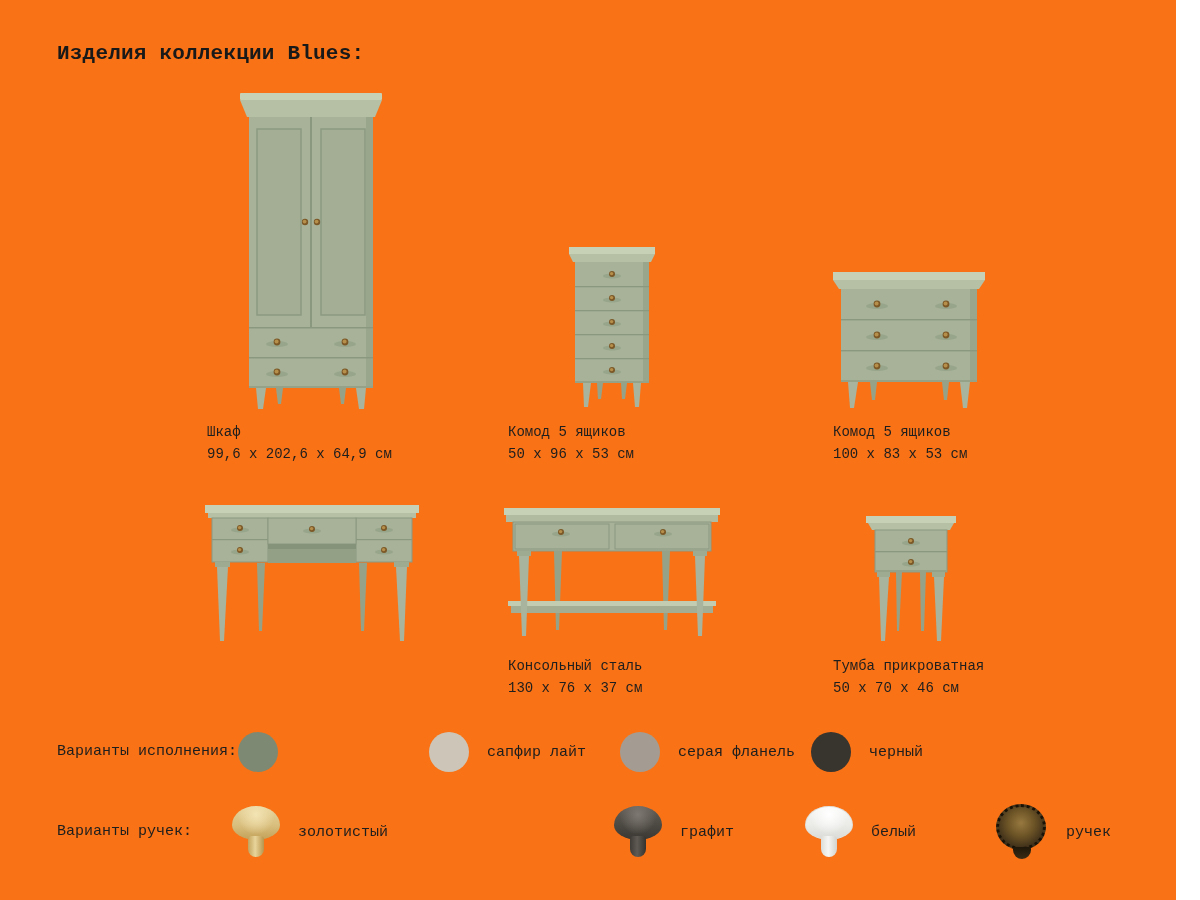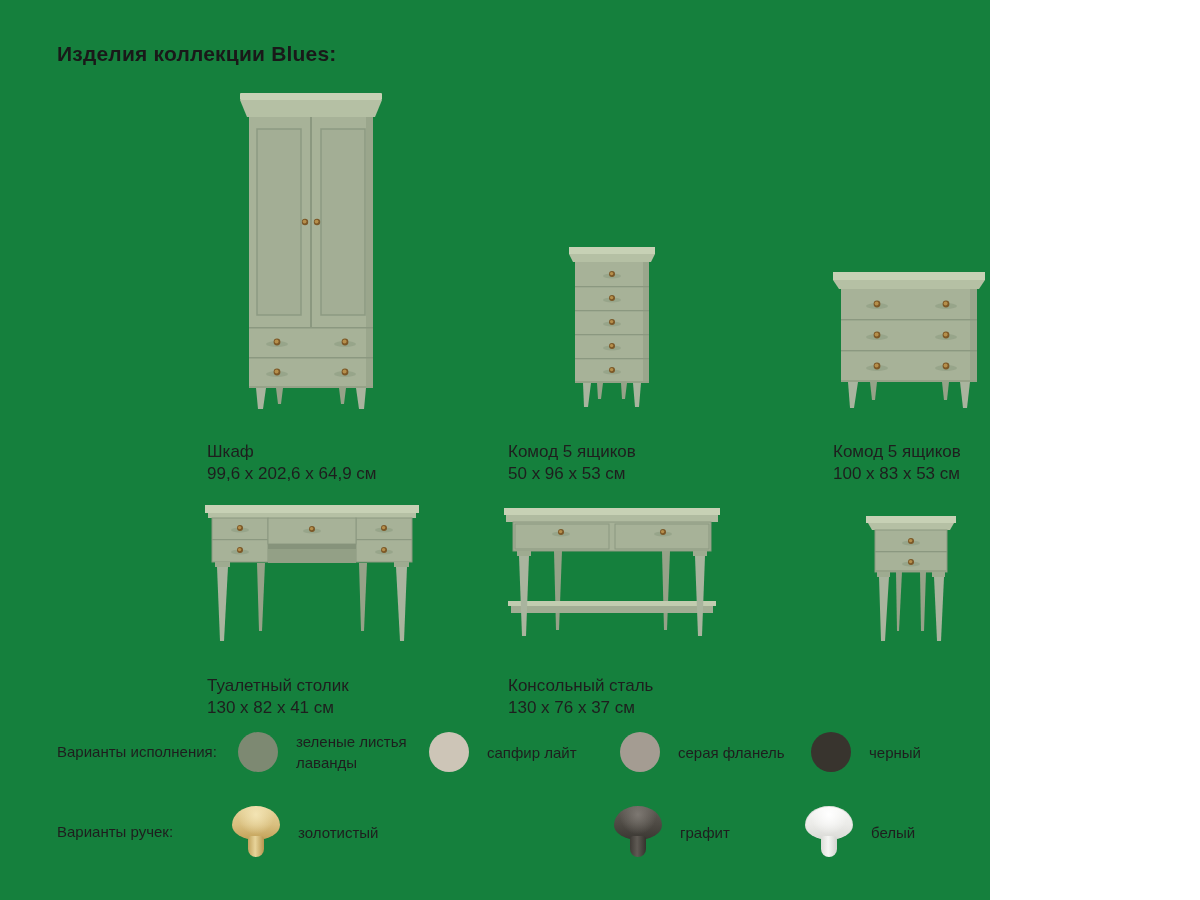--- a/index.html
+++ b/index.html
@@ -1,21 +1,21 @@
 <!DOCTYPE html>
 <html><head>
 <meta charset="utf-8">
 <style>
   html,body{margin:0;padding:0;background:#ffffff;}
-  .page{position:relative;width:990px;height:900px;background:#15803d;overflow:hidden;
-        font-family:Liberation Sans, sans-serif;color:#1e1e1e;}
+  .page{position:relative;width:1176px;height:900px;background:#f97316;overflow:hidden;
+        font-family:Liberation Mono, monospace;color:#1e1e1e;}
   .title{position:absolute;left:57px;top:42px;font-size:21px;font-weight:700;letter-spacing:.2px;color:#191919;}
   .pimg{position:absolute;}
   .pimg svg{display:block;width:100%;height:100%;}
-  .plabel{position:absolute;font-size:17px;line-height:22px;margin-top:20px;}
+  .plabel{position:absolute;font-size:14px;line-height:22px;}
   .pname{font-weight:500;}
   .pdims{font-weight:400;}
   .rowlabel{position:absolute;font-size:15px;font-weight:500;}
   .opt{position:absolute;display:flex;align-items:center;gap:18px;height:80px;}
   .swatch{width:40px;height:40px;border-radius:50%;flex:0 0 auto;}
   .optlabel{font-size:15px;line-height:21px;max-width:130px;}
   
   .knob{position:relative;width:48px;height:52px;flex:0 0 auto;}
   .knob .cap{position:absolute;left:0;top:0;width:48px;height:34px;border-radius:50%/56% 56% 44% 44%;}
   .knob .stem{position:absolute;left:16px;top:30px;width:16px;height:21px;border-radius:4px 4px 9px 9px;}
@@ -227,34 +227,33 @@
     <div class="pdims">99,6 x 202,6 x 64,9 см</div>
   </div>
   <div class="plabel" style="left:508px;top:421px">
     <div class="pname">Комод 5 ящиков</div>
     <div class="pdims">50 x 96 x 53 см</div>
   </div>
   <div class="plabel" style="left:833px;top:421px">
     <div class="pname">Комод 5 ящиков</div>
     <div class="pdims">100 x 83 x 53 см</div>
   </div>
-  <div class="plabel" style="left:207px;top:655px">
-    <div class="pname">Туалетный столик</div>
-    <div class="pdims">130 x 82 x 41 см</div>
-  </div>
   <div class="plabel" style="left:508px;top:655px">
     <div class="pname">Консольный сталь</div>
     <div class="pdims">130 x 76 x 37 см</div>
   </div>
+  <div class="plabel" style="left:833px;top:655px">
+    <div class="pname">Тумба прикроватная</div>
+    <div class="pdims">50 x 70 x 46 см</div>
+  </div>
 
   <div class="rowlabel" style="left:57px;top:743px">Варианты исполнения:</div>
 
   <div class="opt" style="left:238px;top:712px">
     <span class="swatch" style="background-color: rgb(125, 137, 114);"></span>
-    <span class="optlabel">зеленые листья лаванды</span>
   </div>
   <div class="opt" style="left:429px;top:712px">
     <span class="swatch" style="background-color: rgb(205, 197, 183);"></span>
     <span class="optlabel">сапфир лайт</span>
   </div>
   <div class="opt" style="left:620px;top:712px">
     <span class="swatch" style="background-color: rgb(164, 156, 146);"></span>
     <span class="optlabel">серая фланель</span>
   </div>
   <div class="opt" style="left:811px;top:712px">

